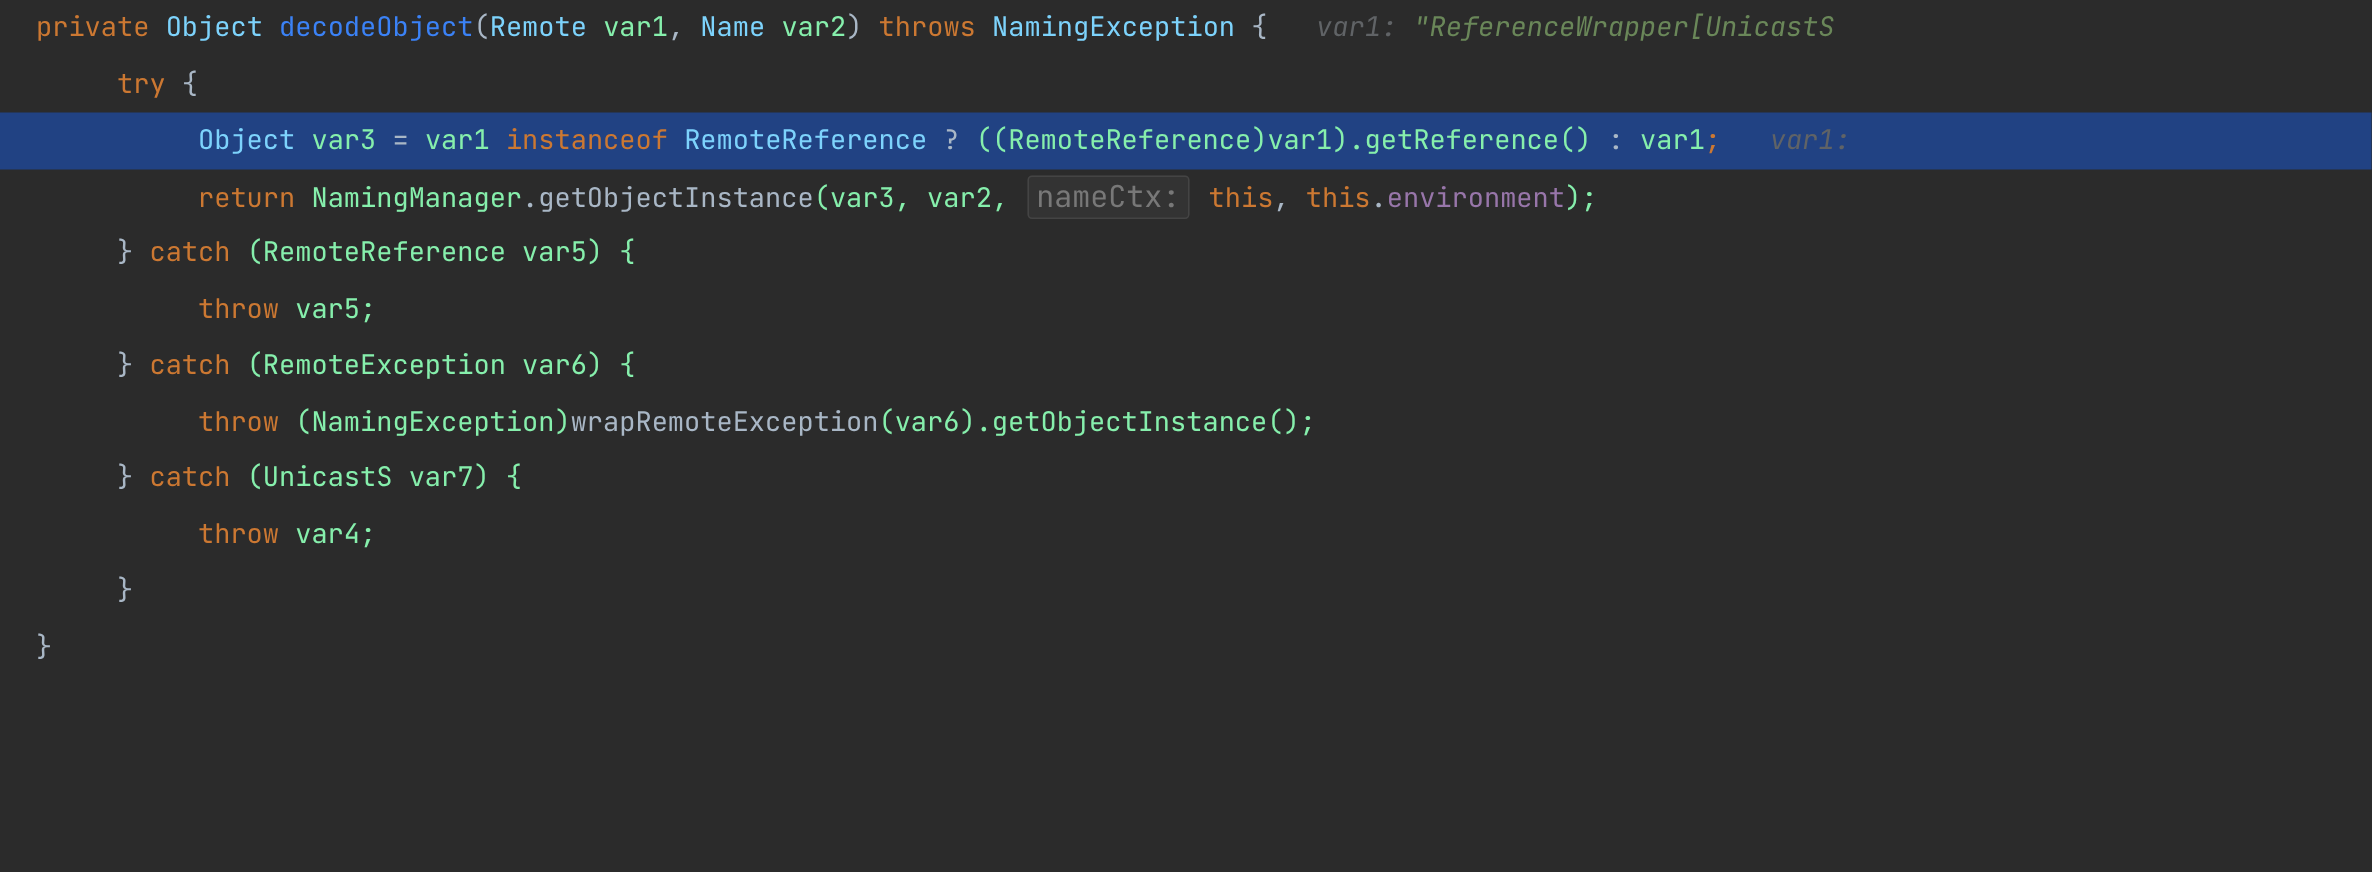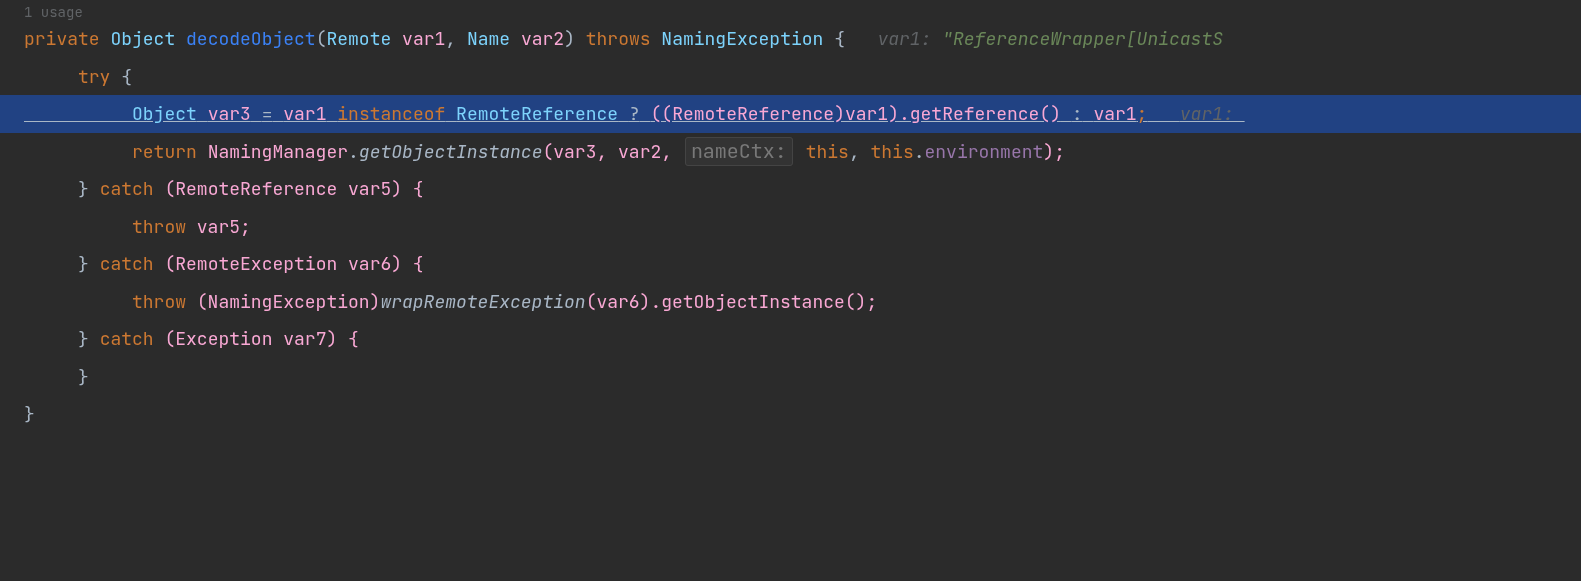--- a/index.html
+++ b/index.html
@@ -27,29 +27,28 @@
     overflow: hidden;
   }
   .line {
     position: relative;
     white-space: pre;
     padding-left: 24px;
     height: 37.5px;
   }
   .line.highlighted {
     background: #214283;
-    text-decoration: underline;
   }
   
   .kw   { color: #cc7832; }         
   .type { color: #7dd3fc; }         
   .method-decl { color: #3b82f6; }  
-  .ident { color: #f9a8d4; }
+  .ident { color: #86efac; }
   .field { color: #9876aa; }        
-  .call-italic { font-style: italic; color: #a9b7c6; } 
+  .call-italic { color: #a9b7c6; } 
   .punct { color: #a9b7c6; }
   .paren { color: #a9b7c6; }
   .brace { color: #a9b7c6; }
   .semi  { color: #cc7832; }
   .hint  { color: #606366; font-style: italic; }
   .hint-box {
     color: #787878;
     background: #333333;
     border: 1px solid #444444;
     border-radius: 3px;
@@ -58,40 +57,40 @@
     font-size: 20px;
     margin: 0 2px;
   }
   .str  { color: #6a8759; font-style: italic; }
 </style>
 </head>
 <body>
 
 <div class="editor">
 
-  <div class="usage-hint">1 usage</div>
 
   <div class="line"><span class="kw">private</span> <span class="type">Object</span> <span class="method-decl">decodeObject</span><span class="paren">(</span><span class="type">Remote</span> <span class="ident">var1</span><span class="punct">, </span><span class="type">Name</span> <span class="ident">var2</span><span class="paren">) </span><span class="kw">throws</span> <span class="type">NamingException</span> <span class="brace">{</span>   <span class="hint"><span>var1: </span><span class="str">"ReferenceWrapper[UnicastS</span></span></div>
 
   <div class="line">     <span class="kw">try</span> <span class="brace">{</span></div>
 
   <div class="line highlighted">          <span class="type">Object</span> <span class="ident">var3</span> <span class="punct">=</span> <span class="ident">var1</span> <span class="kw">instanceof</span> <span class="type">RemoteReference</span> <span class="punct">?</span> <span class="ident">((RemoteReference)var1).getReference()</span> <span class="punct">:</span> <span class="ident">var1</span><span class="semi">;</span>   <span class="hint">var1: </span></div>
 
   <div class="line">          <span class="kw">return</span> <span class="ident">NamingManager</span><span class="punct">.</span><span class="call-italic">getObjectInstance</span><span class="ident">(var3, var2,</span> <span class="hint-box">nameCtx:</span> <span class="kw">this</span><span class="punct">, </span><span class="kw">this</span><span class="punct">.</span><span class="field">environment</span><span class="ident">);</span></div>
 
   <div class="line">     <span class="brace">}</span> <span class="kw">catch</span> <span class="ident">(RemoteReference var5) {</span></div>
 
   <div class="line">          <span class="kw">throw</span> <span class="ident">var5;</span></div>
 
   <div class="line">     <span class="brace">}</span> <span class="kw">catch</span> <span class="ident">(RemoteException var6) {</span></div>
 
   <div class="line">          <span class="kw">throw</span> <span class="ident">(NamingException)</span><span class="call-italic">wrapRemoteException</span><span class="ident">(var6).getObjectInstance();</span></div>
 
-  <div class="line">     <span class="brace">}</span> <span class="kw">catch</span> <span class="ident">(Exception var7) {</span></div>
+  <div class="line">     <span class="brace">}</span> <span class="kw">catch</span> <span class="ident">(UnicastS var7) {</span></div>
 
 
 
+  <div class="line">          <span class="kw">throw</span> <span class="ident">var4;</span></div>
 
   <div class="line">     <span class="brace">}</span></div>
 
   <div class="line"><span class="brace">}</span></div>
 
 </div>
 
 </body></html>

